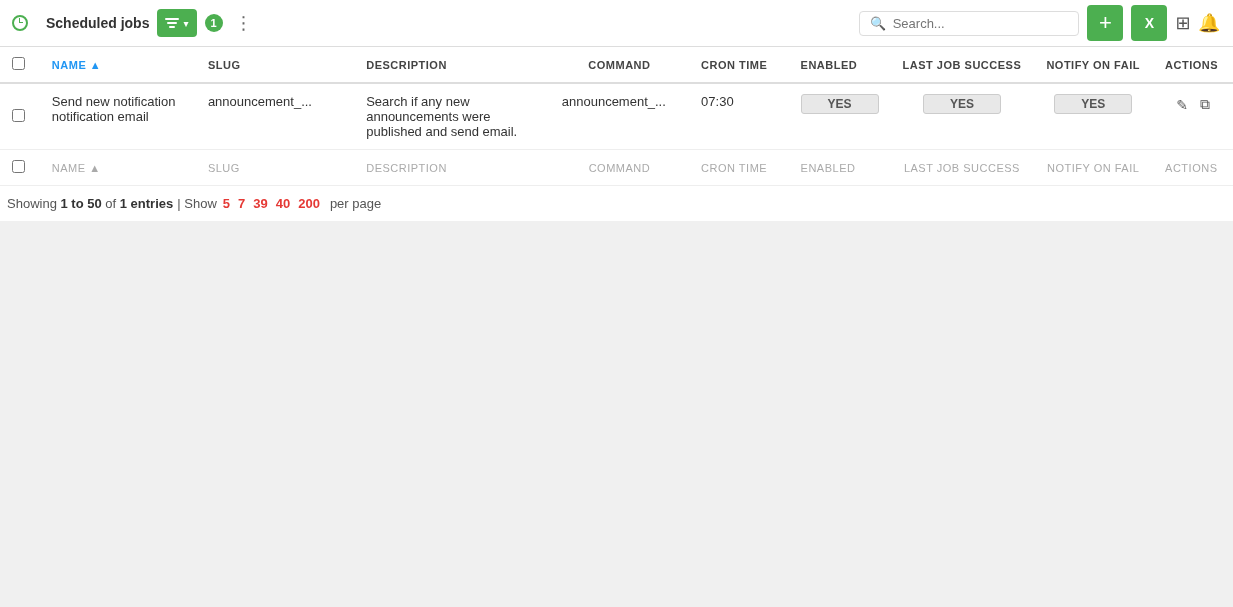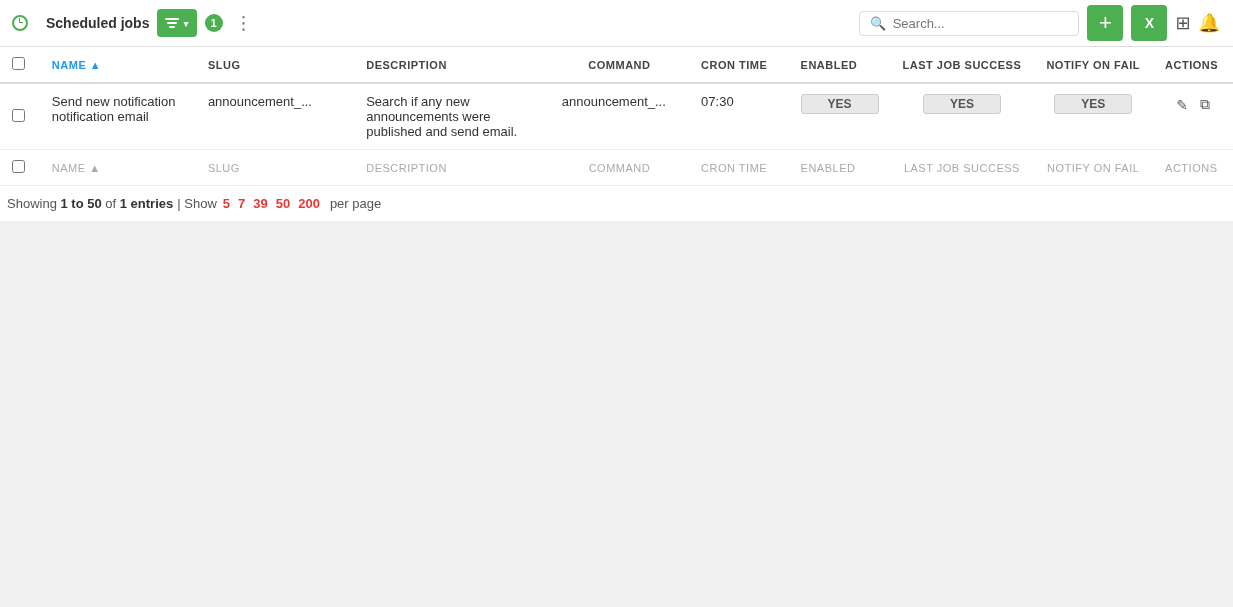--- a/index.html
+++ b/index.html
@@ -402,16 +402,16 @@
   <span class="showing-text">
     <span>Showing</span>
     <strong>1 to 50</strong>
     <span>of</span>
     <strong>1 entries</strong>
   </span>
   <span>| Show</span>
   <a class="num-link">5</a>
   <a class="num-link">7</a>
   <a class="num-link">39</a>
-  <a class="num-link">50</a>
+  <a class="num-link">40</a>
   <a class="num-link">200</a>
   <span class="per-page-label">per page</span>
 </div>
 
 </body></html>

